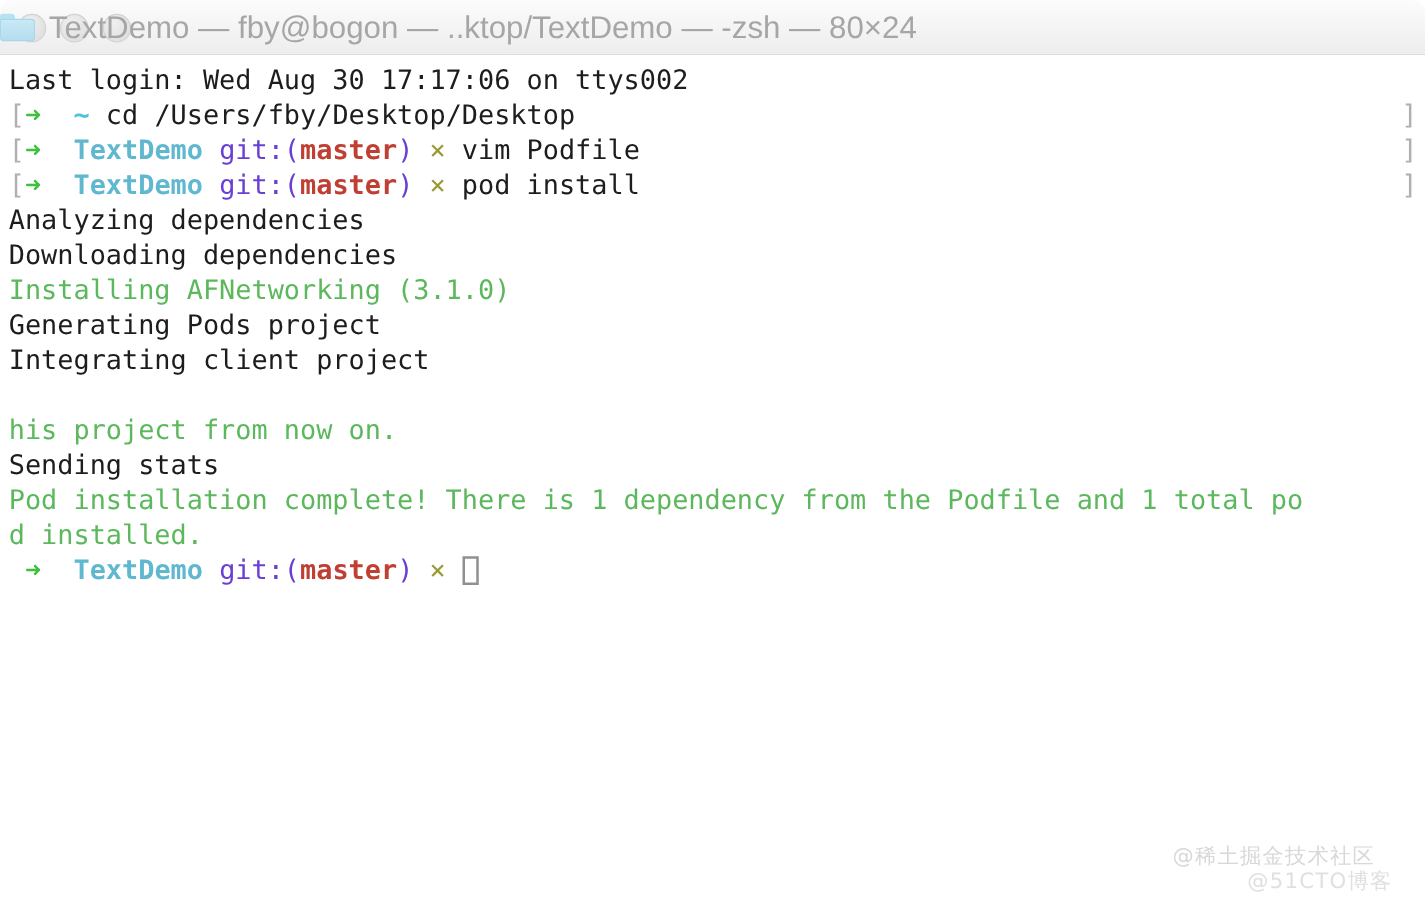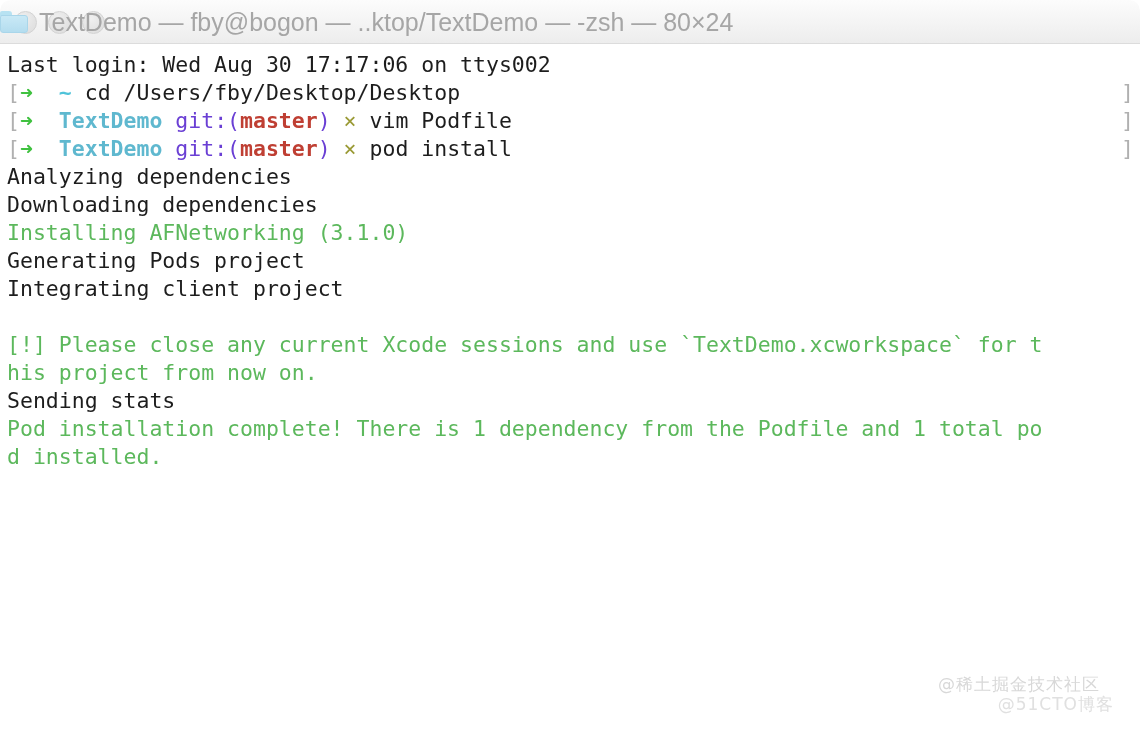--- a/index.html
+++ b/index.html
@@ -192,24 +192,24 @@
         <div class="line"><span class="plain">Last login: Wed Aug 30 17:17:06 on ttys002</span></div>
         <div class="line"><span class="br">[</span><span class="arrow">➜</span><span class="plain">  </span><span class="tilde">~</span><span class="cmd"> cd /Users/fby/Desktop/Desktop</span><span class="rbracket">]</span></div>
         <div class="line"><span class="br">[</span><span class="arrow">➜</span><span class="plain">  </span><span class="path">TextDemo</span><span class="git"> git:(</span><span class="branch">master</span><span class="git">)</span><span class="dirty"> ×</span><span class="cmd"> vim Podfile</span><span class="rbracket">]</span></div>
         <div class="line"><span class="br">[</span><span class="arrow">➜</span><span class="plain">  </span><span class="path">TextDemo</span><span class="git"> git:(</span><span class="branch">master</span><span class="git">)</span><span class="dirty"> ×</span><span class="cmd"> pod install</span><span class="rbracket">]</span></div>
         <div class="line"><span class="plain">Analyzing dependencies</span></div>
         <div class="line"><span class="plain">Downloading dependencies</span></div>
         <div class="line"><span class="green">Installing AFNetworking (3.1.0)</span></div>
         <div class="line"><span class="plain">Generating Pods project</span></div>
         <div class="line"><span class="plain">Integrating client project</span></div>
         <div class="line"><span class="blank"> </span></div>
-        <div class="line"><span class="green">[!] Please close any current Xcode sessions and use `TextDemo.xcworkspace` for t</span></div>
         <div class="line"><span class="green">his project from now on.</span></div>
         <div class="line"><span class="plain">Sending stats</span></div>
         <div class="line"><span class="green">Pod installation complete! There is 1 dependency from the Podfile and 1 total po</span></div>
         <div class="line"><span class="green">d installed.</span></div>
+        <div class="line"><span class="br"> </span><span class="arrow">➜</span><span class="plain">  </span><span class="path">TextDemo</span><span class="git"> git:(</span><span class="branch">master</span><span class="git">)</span><span class="dirty"> ×</span><span class="cmd"> </span><span class="cursor"></span></div>
       </div>
 
     <div class="watermark" id="watermark-juejin">@稀土掘金技术社区</div>
     <div class="watermark" id="watermark-51cto">@51CTO博客</div>
   </div>
 
 </div>
 
 </body></html>

